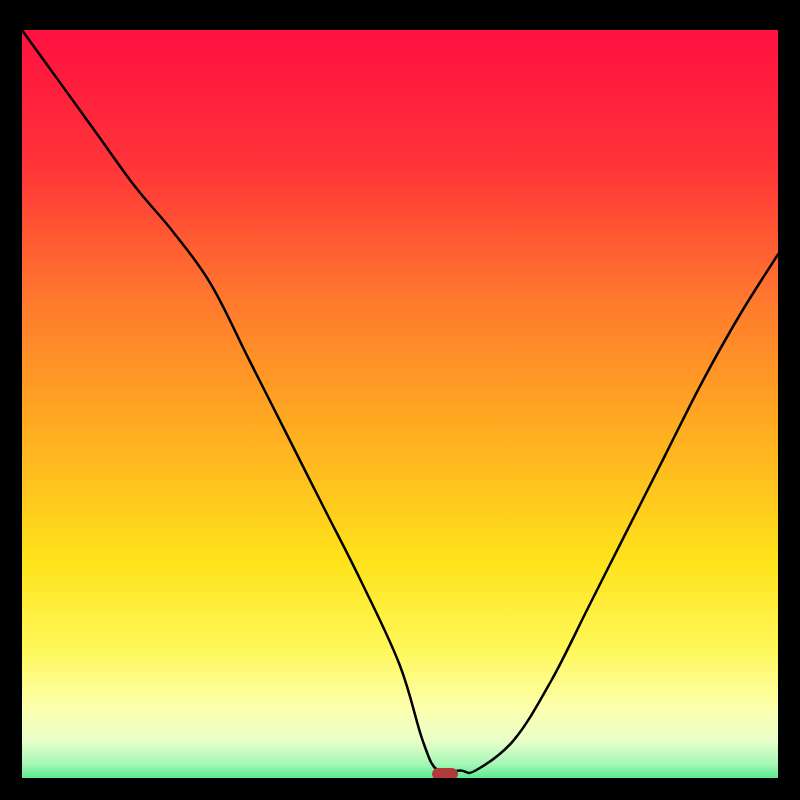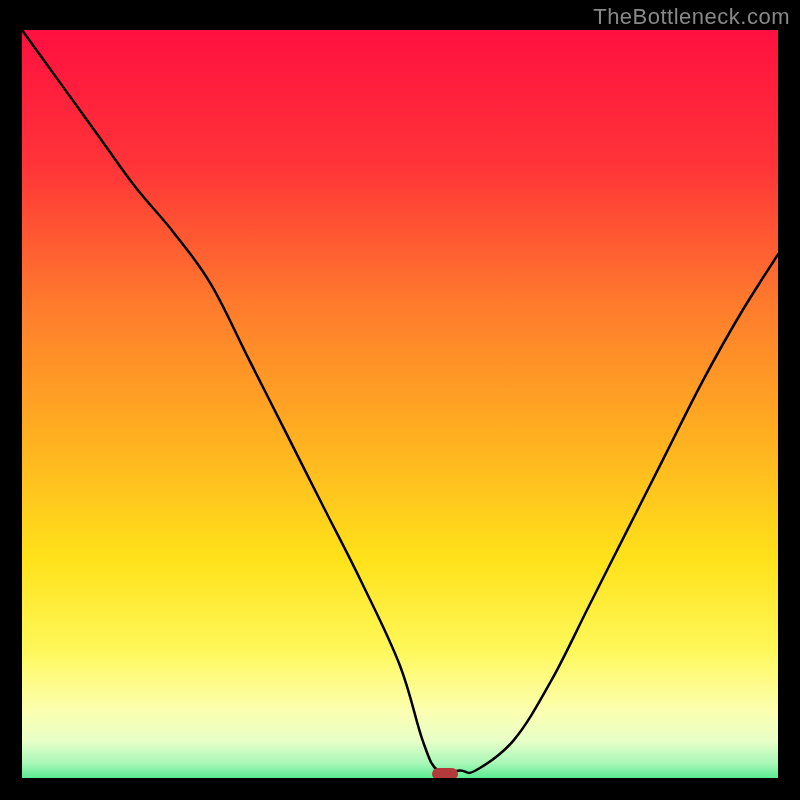--- a/index.html
+++ b/index.html
@@ -50,21 +50,20 @@
     background: #b33a3a;
     border-radius: 6px;
     z-index: 10;
   }
 </style>
 </head>
 <body>
 
 <div class="frame">
 
-  <div class="watermark">TheBottleneck.com</div>
 
   <div class="plot-area">
 
     <svg class="gradient" viewBox="0 0 100 100" preserveAspectRatio="none">
       <defs>
         <linearGradient id="bg-grad" x1="0" y1="0" x2="0" y2="1">
             <stop offset="0%" stop-color="#ff1040"></stop>
             <stop offset="18%" stop-color="#ff3438"></stop>
             <stop offset="36%" stop-color="#ff7a2d"></stop>
             <stop offset="54%" stop-color="#ffb020"></stop>

